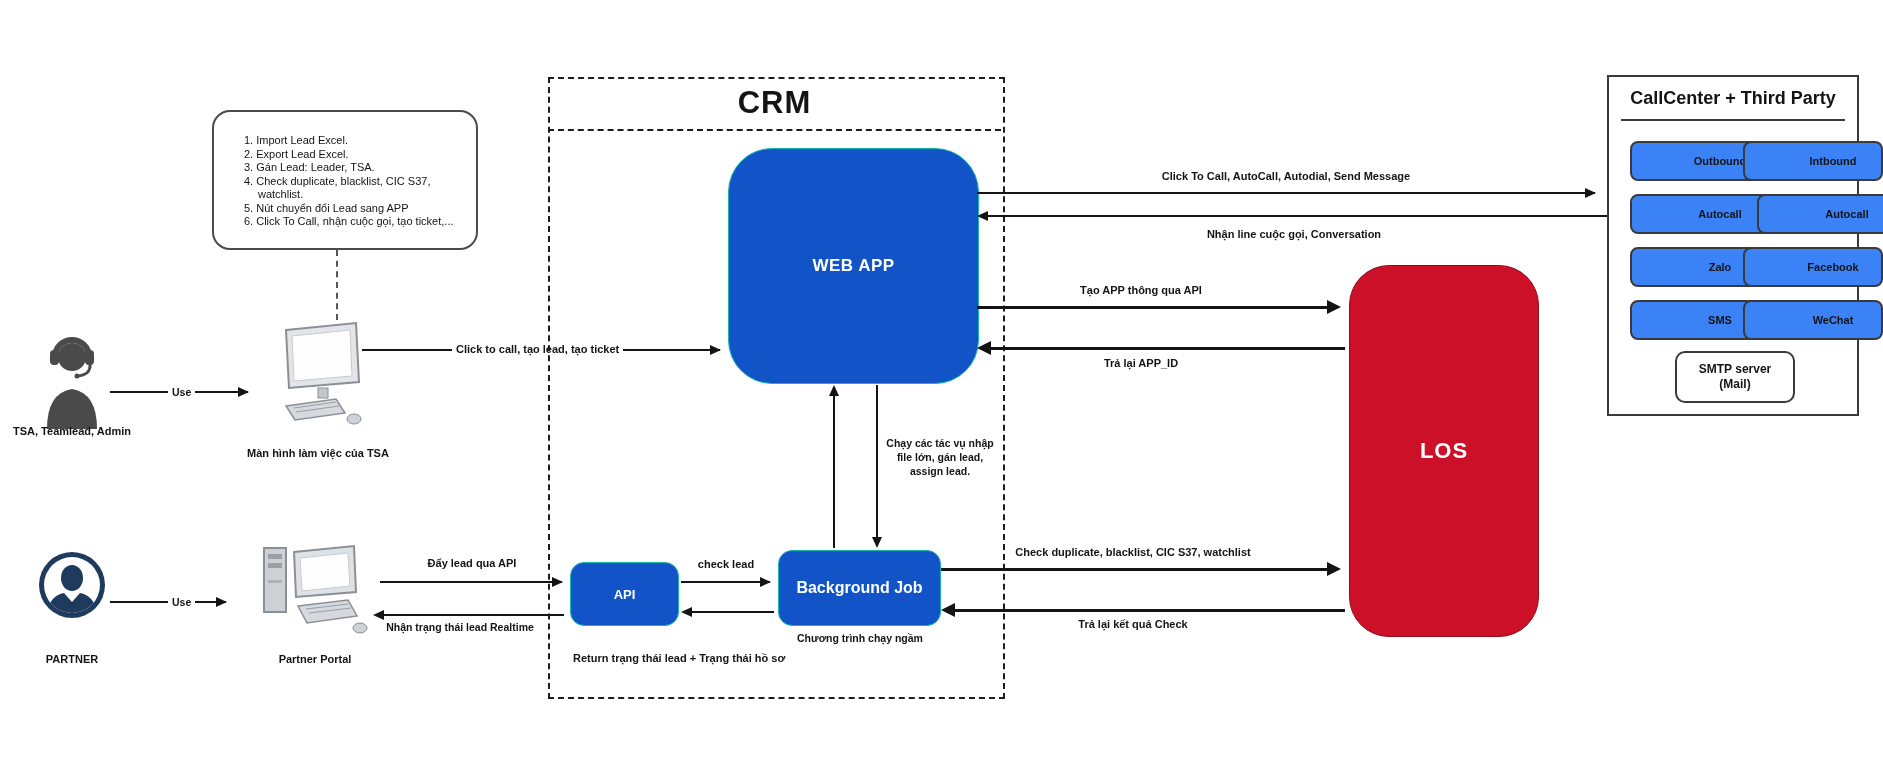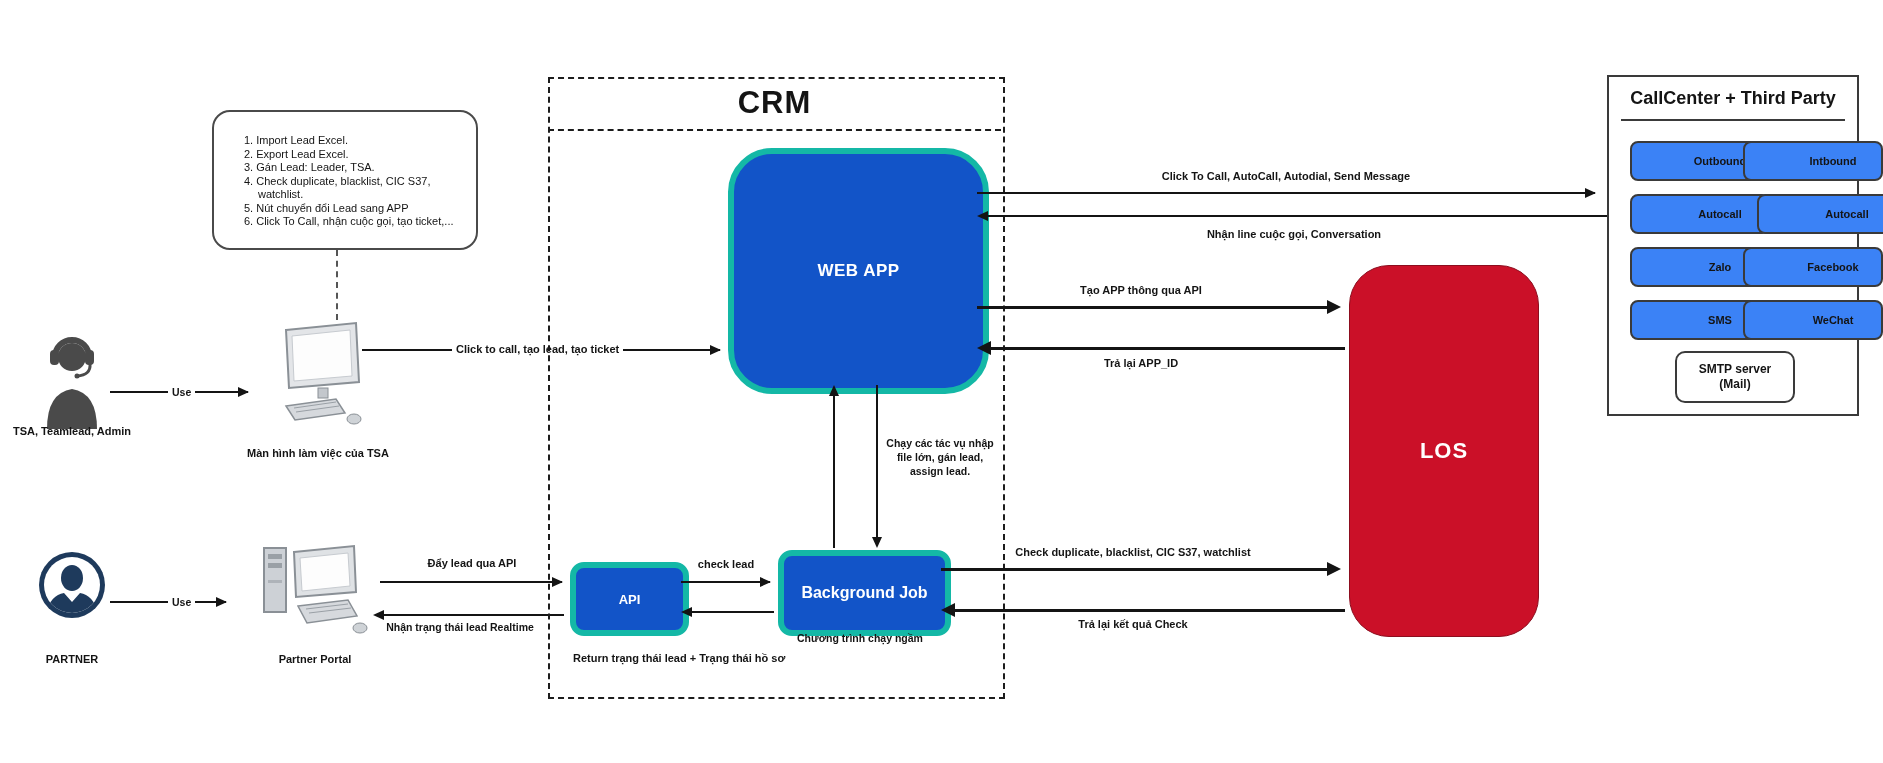--- a/index.html
+++ b/index.html
@@ -5,21 +5,21 @@
   :root{
     --node-blue:#1254C8;
     --node-red:#CB1028;
     --line:#141414;
   }
   html,body{margin:0;padding:0;background:#fff;}
   body{font-family:"Liberation Sans","DejaVu Sans",sans-serif;color:#141414;}
   #canvas{position:relative;width:1883px;height:763px;background:#fff;overflow:hidden;}
   .abs{position:absolute;}
   .node{position:absolute;background:var(--node-blue);color:#fff;font-weight:700;
-        display:flex;align-items:center;justify-content:center;border:6px solid #14b8a6;}
+        display:flex;align-items:center;justify-content:center;border:1px solid #14b8a6;}
   .hline{position:absolute;height:2px;background:var(--line);}
   .hline.thin{height:1.5px;}
   .hline.thick{height:3px;}
   .vline{position:absolute;width:1.5px;background:var(--line);}
   .dashv{position:absolute;width:0;border-left:2px dashed #555;}
   .tri{position:absolute;width:0;height:0;}
   .tri.r{border-top:5px solid transparent;border-bottom:5px solid transparent;border-left:11px solid var(--line);}
   .tri.l{border-top:5px solid transparent;border-bottom:5px solid transparent;border-right:11px solid var(--line);}
   .tri.r.big{border-top-width:7px;border-bottom-width:7px;border-left-width:14px;}
   .tri.l.big{border-top-width:7px;border-bottom-width:7px;border-right-width:14px;}

